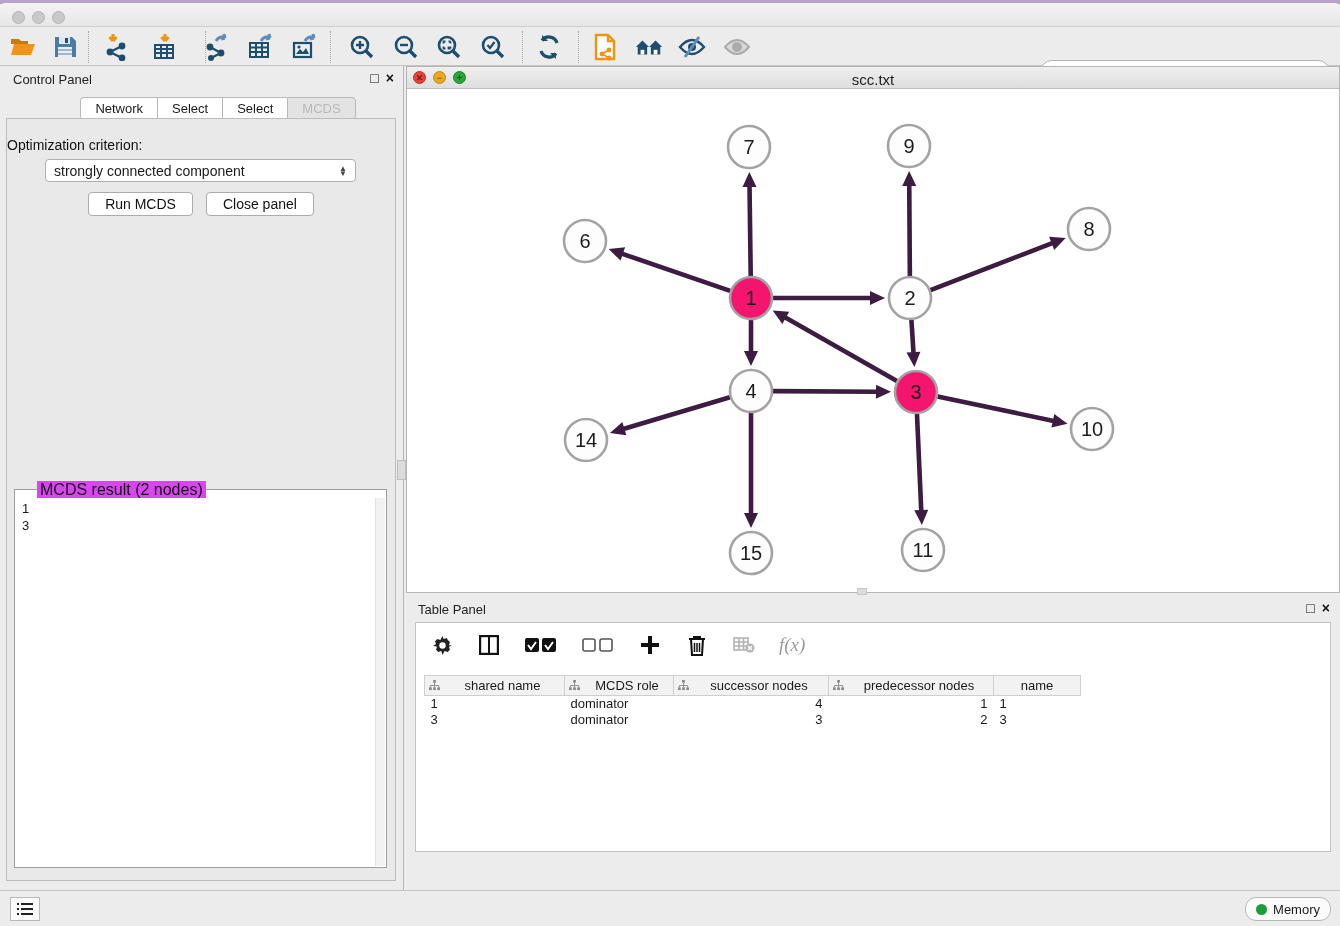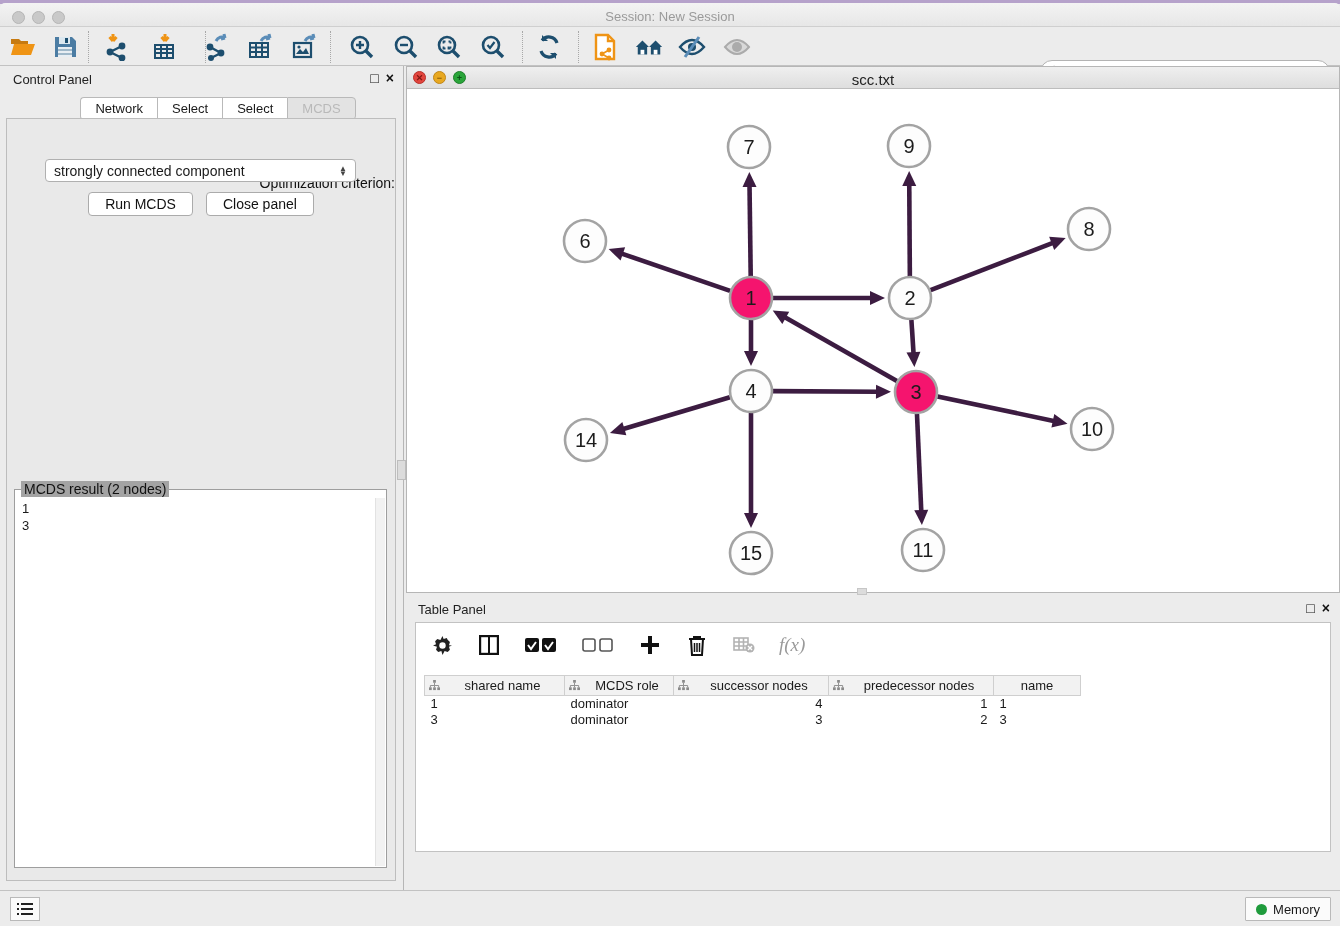--- a/index.html
+++ b/index.html
@@ -34,30 +34,30 @@
   .panel-controls { position:absolute; right:10px; top:3px; display:flex; gap:7px; }
   .pc-btn { font-weight:bold; font-size:14px; color:#111; line-height:18px; cursor:default; }
   .cp-tabs { position:absolute; left:0; top:31px; width:100%; display:flex; justify-content:center;padding-left:32px; }
   .tabbtn { border:1px solid #b9b9b9; background:#fff; padding:3px 14px; font-size:13px;
     border-right:none; cursor:default; }
   .tabbtn:first-child { border-radius:4px 0 0 4px; }
   .tabbtn:last-child { border-right:1px solid #b9b9b9; border-radius:0 4px 4px 0; }
   .tabbtn.active { background:#e3e3e3; color:#b9b9b9; }
   .cp-content { position:absolute; left:6px; top:52px; width:390px; height:763px;
     background:#e9e9e9; border:1px solid #bdbdbd; }
-  .opt-label { position:absolute; width:100%; top:18px; text-align:right; font-size:14px; color:#111;margin-top:38px; }
+  .opt-label { position:absolute; width:100%; top:18px; text-align:left; font-size:14px; color:#111; }
   .dropdown { position:absolute; left:38px; top:40px; width:311px; height:23px; background:#fff;
     border:1px solid #b0b0b0; border-radius:4px; display:flex; align-items:center; padding:0 8px; font-size:14px; }
   .dropdown .caret { margin-left:auto; display:flex; flex-direction:column; line-height:5px; font-size:8px; color:#444; }
   .cp-buttons { position:absolute; left:0; top:73px; width:100%; display:flex; justify-content:center; gap:13px; }
   .pushbtn { background:#fff; border:1px solid #ababab; border-radius:4px; padding:3px 16px;
     font-size:14px; color:#111; cursor:default; }
   .result-box { position:absolute; left:7px; top:370px; width:373px; height:379px;
     border:1px solid #9e9e9e; background:#fff; }
-  .result-legend { position:absolute; left:6px; top:-9px; background:#a3a3a3; padding:0 3px; font-size:14px; color:#111; }
+  .result-legend { position:absolute; left:22px; top:-9px; background:#d946ef; padding:0 3px; font-size:16px; color:#111; }
   .result-area { position:absolute; left:1px; top:8px; right:11px; bottom:1px; background:#fff;
     font-size:13px; padding:2px 6px; line-height:17px; overflow:hidden; }
   .result-scroll { position:absolute; right:1px; top:8px; bottom:1px; width:10px; background:#f2f2f2; border-left:1px solid #e2e2e2; }
   
   .v-split { position:absolute; left:403px; top:66px; width:3px; height:824px; background:#ececec; border-left:1px solid #b6b6b6; }
   .v-grab { position:absolute; left:397px; top:460px; width:9px; height:20px; background:#dcdcdc; border:1px solid #bdbdbd; }
   .h-grab { position:absolute; left:857px; top:588px; width:10px; height:7px; background:#dcdcdc; border:1px solid #c6c6c6; }
   
   .network-panel { position:absolute; left:406px; top:66px; width:934px; height:527px;
     border:1px solid #b6b6b6; background:#fff; }
@@ -88,34 +88,33 @@
   .tp-tab { border:1px solid #b9b9b9; background:#fff; padding:4px 16px; font-size:13px; border-right:none; cursor:default; }
   .tp-tab:first-child { border-radius:5px 0 0 5px; }
   .tp-tab:last-child { border-right:1px solid #b9b9b9; border-radius:0 5px 5px 0; }
   .tp-tab.active { background:#d6d6d6; color:#b3b3b3; }
   
   .status-bar { position:absolute; left:0; top:890px; width:1340px; height:36px;
     background:#ececec; border-top:1px solid #c2c2c2; }
   .list-btn { position:absolute; left:10px; top:6px; width:30px; height:24px; background:#fbfbfb;
     border:1px solid #b9b9b9; display:flex; align-items:center; justify-content:center; }
   .mem-btn { position:absolute; right:9px; top:6px; height:24px; background:#fbfbfb;
-    border:1px solid #b9b9b9; border-radius:1px; display:flex; align-items:center; gap:6px;
+    border:1px solid #b9b9b9; border-radius:11px; display:flex; align-items:center; gap:6px;
     padding:0 10px; font-size:13px; }
   .mem-dot { width:11px; height:11px; border-radius:50%; background:#1f9b3c; }
   svg { display:block; }
 </style>
 </head>
 <body>
 
 <div class="desktop-strip"></div>
 <div class="titlebar">
   <div class="traffic t1"></div>
   <div class="traffic t2"></div>
   <div class="traffic t3"></div>
-  <div class="win-title">Session: New Session</div>
 </div>
 
 <div class="main-toolbar">
   <div class="tb-icon" style="left:8px">
     <svg width="26" height="22" viewBox="0 0 26 22">
         <path d="M1 3h8l2 2h7v3H1z" fill="#c77a10"></path>
         <path d="M1 19L4 8h21l-4 11z" fill="#ef9415"></path>
       </svg>
   </div>
   <div class="tb-icon" style="left:50px">

